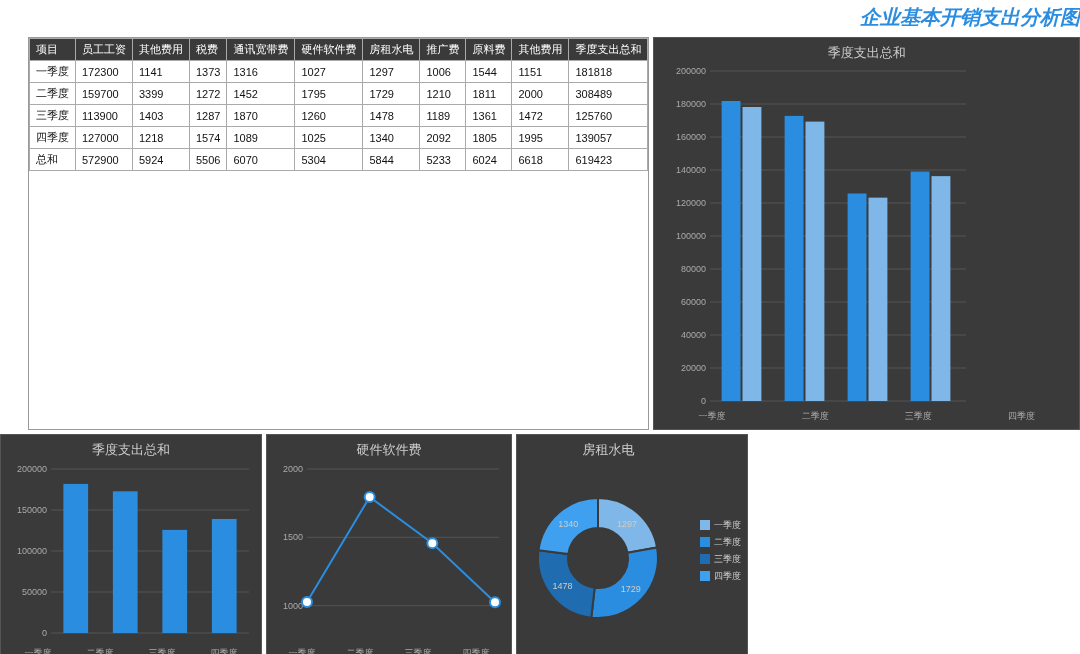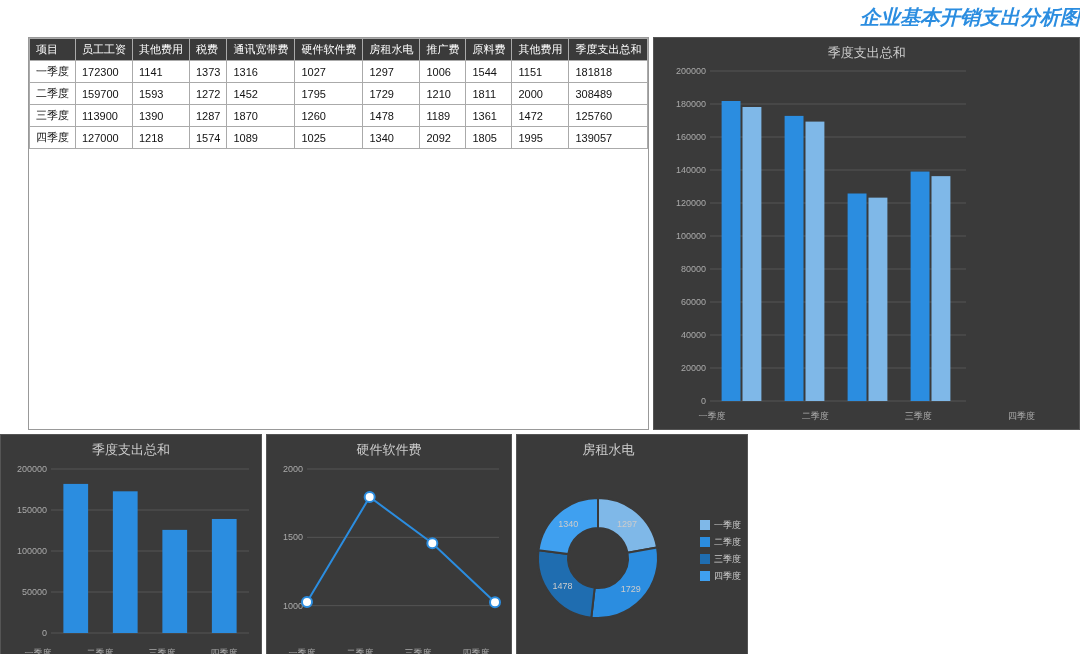--- a/index.html
+++ b/index.html
@@ -123,34 +123,34 @@
               <td>1027</td>
               <td>1297</td>
               <td>1006</td>
               <td>1544</td>
               <td>1151</td>
               <td>181818</td>
             </tr>
             <tr>
               <td>二季度</td>
               <td>159700</td>
-              <td>1593</td>
+              <td>3399</td>
               <td>1272</td>
               <td>1452</td>
               <td>1795</td>
               <td>1729</td>
               <td>1210</td>
               <td>1811</td>
               <td>2000</td>
               <td>308489</td>
             </tr>
             <tr>
               <td>三季度</td>
               <td>113900</td>
-              <td>1390</td>
+              <td>1403</td>
               <td>1287</td>
               <td>1870</td>
               <td>1260</td>
               <td>1478</td>
               <td>1189</td>
               <td>1361</td>
               <td>1472</td>
               <td>125760</td>
             </tr>
             <tr>
@@ -158,20 +158,33 @@
               <td>127000</td>
               <td>1218</td>
               <td>1574</td>
               <td>1089</td>
               <td>1025</td>
               <td>1340</td>
               <td>2092</td>
               <td>1805</td>
               <td>1995</td>
               <td>139057</td>
+            </tr>
+            <tr>
+              <td>总和</td>
+              <td>572900</td>
+              <td>5924</td>
+              <td>5506</td>
+              <td>6070</td>
+              <td>5304</td>
+              <td>5844</td>
+              <td>5233</td>
+              <td>6024</td>
+              <td>6618</td>
+              <td>619423</td>
             </tr>
           </tbody>
       </table>
     </div>
     <div class="big-panel" style="flex:1">
       <div class="panel-title">季度支出总和</div>
       <svg id="big-total-svg" width="312" height="340">
           <line x1="50" x2="306" y1="335" y2="335" class="grid-line"></line>
           <text x="46" y="338" text-anchor="end" class="axis-label">0</text>
           <line x1="50" x2="306" y1="302" y2="302" class="grid-line"></line>

